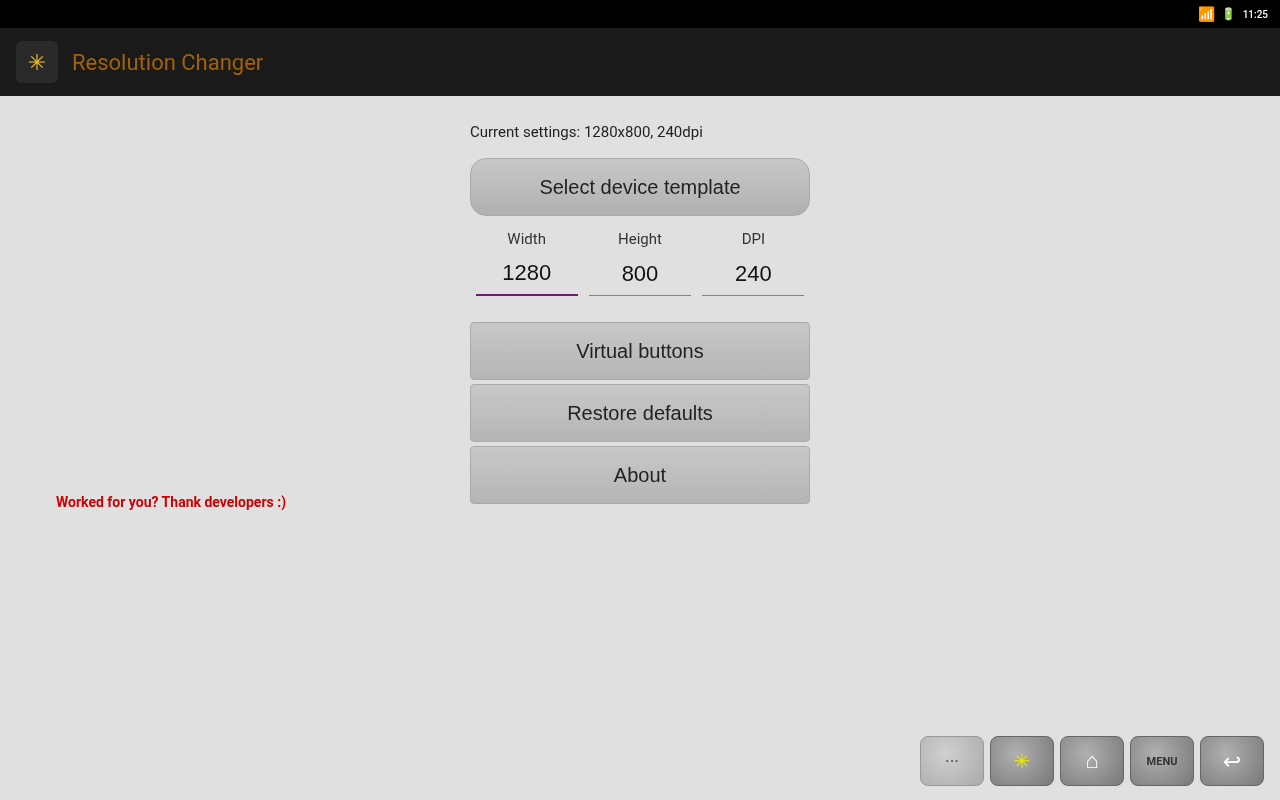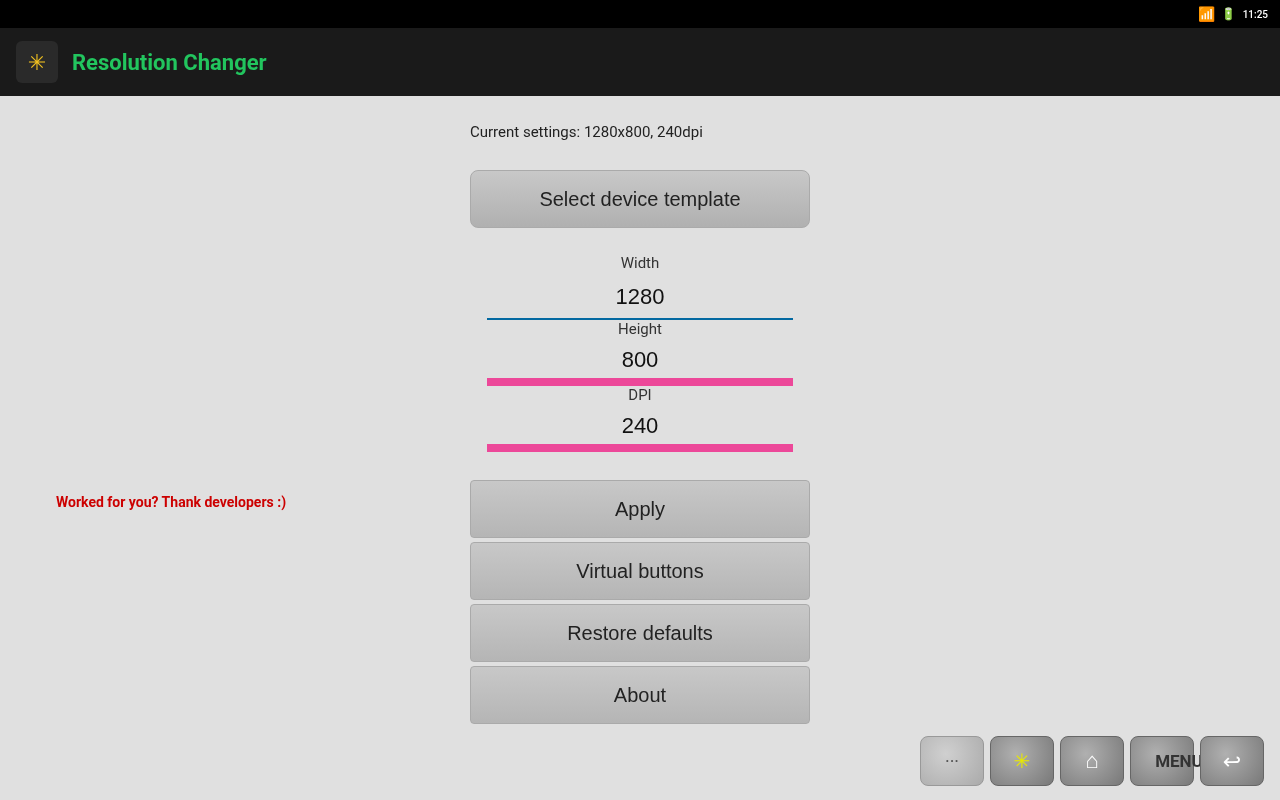--- a/index.html
+++ b/index.html
@@ -57,100 +57,100 @@
       height: 42px;
       background: #2a2a2a;
       border-radius: 6px;
       display: flex;
       align-items: center;
       justify-content: center;
       font-size: 22px;
       flex-shrink: 0;
     }
     .app-title {
-      color: #22c55e;
-      font-size: 22px;
-      font-weight: 700;
+      color: #a16207;
+      font-size: 22px;
+      font-weight: 400;
     }
 
     
     .main-content {
       width: 100%;
       height: calc(800px - 28px - 68px);
       background: #e0e0e0;
       display: flex;
       align-items: flex-start;
       justify-content: center;
       padding-top: 24px;
       position: relative;
     }
 
     .center-panel {
       display: flex;
       flex-direction: column;
       align-items: flex-end;
-      gap: 12px;
+      gap: 0;
       width: 340px;
     }
 
     .info-text {
       font-size: 15px;
       color: #222;
       line-height: 1.6;
       text-align: left;
       width: 100%;
       margin-bottom: 14px;
     }
 
     .btn-device-template {
       width: 100%;
       height: 58px;
       background: linear-gradient(to bottom, #c8c8c8, #b0b0b0);
       border: 1px solid #aaa;
-      border-radius: 8px;
+      border-radius: 16px;
       font-size: 20px;
       color: #222;
       cursor: pointer;
       margin-bottom: 14px;
       display: flex;
       align-items: center;
       justify-content: center;
     }
 
     .input-row {
       display: flex;
-      flex-direction: column;
+      flex-direction: row;
       gap: 0;
       width: 100%;
-      margin-bottom: 2px;
+      margin-bottom: 12px;
     }
     .input-col {
       flex: 1;
       display: flex;
       flex-direction: column;
       align-items: center;
     }
     .input-label {
       font-size: 15px;
       color: #333;
       margin-bottom: 4px;
     }
     .input-field {
       width: 90%;
       height: 44px;
       background: transparent;
       border: none;
-      border-bottom: 8px solid #ec4899;
+      border-bottom: 1px solid #ec4899;
       font-size: 22px;
       color: #111;
       text-align: center;
       outline: none;
     }
     .input-field.active {
-      border-bottom: 2px solid #0369a1;
+      border-bottom: 2px solid #701a75;
     }
 
     .buttons-section {
       width: 100%;
       display: flex;
       flex-direction: column;
       gap: 4px;
       margin-top: 14px;
     }
 
@@ -204,23 +204,22 @@
     }
     .nav-btn.square {
       background: radial-gradient(circle at 40% 35%, #d0d0d0, #aaaaaa);
       border: 1px solid #999;
     }
     .nav-btn svg, .nav-btn span {
       pointer-events: none;
     }
     .nav-icon-text {
       color: #333;
-      font-size: 17px;
+      font-size: 11px;
       font-weight: bold;
-      padding-left: 34px;
     }
     .nav-icon-symbol {
       color: #e8e800;
       font-size: 20px;
     }
     .nav-icon-home {
       color: #fff;
       font-size: 22px;
     }
     .nav-icon-back {
@@ -267,21 +266,20 @@
         <span class="input-label">Height</span>
         <input class="input-field" type="text" value="800" style="">
       </div>
       <div class="input-col">
         <span class="input-label">DPI</span>
         <input class="input-field" type="text" value="240" style="">
       </div>
     </div>
 
     <div class="buttons-section">
-      <button class="action-btn">Apply</button>
       <button class="action-btn">Virtual buttons</button>
       <button class="action-btn">Restore defaults</button>
       <button class="action-btn">About</button>
     </div>
   </div>
 
   <div class="nav-bar">
 
     <div class="nav-btn square">
       <span style="color:#555; font-size:18px;">···</span>

